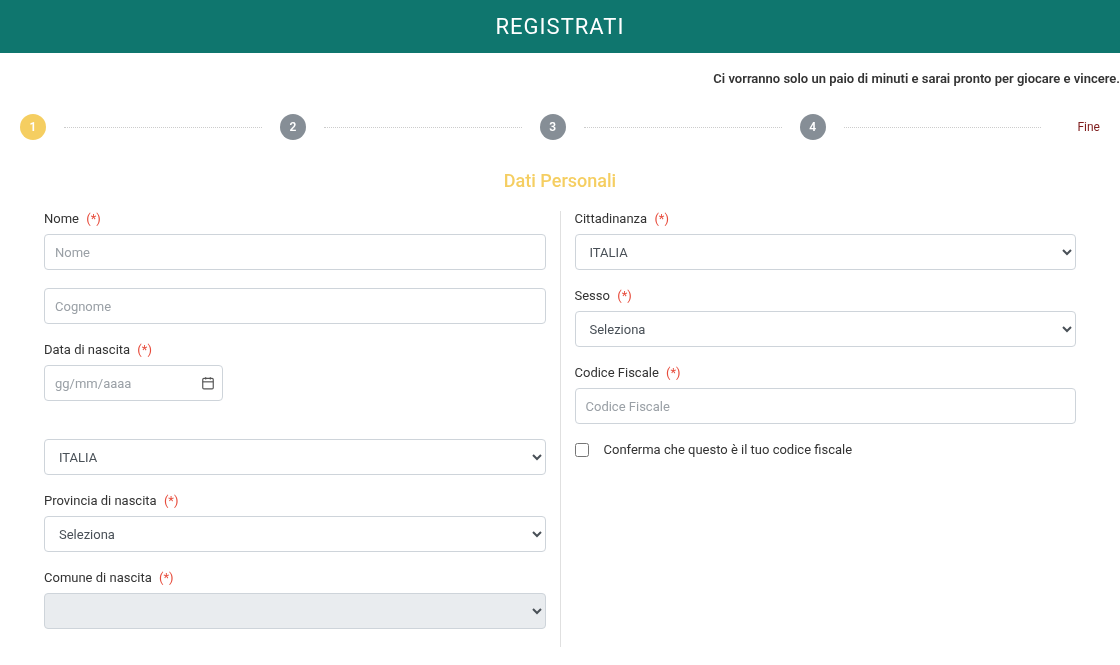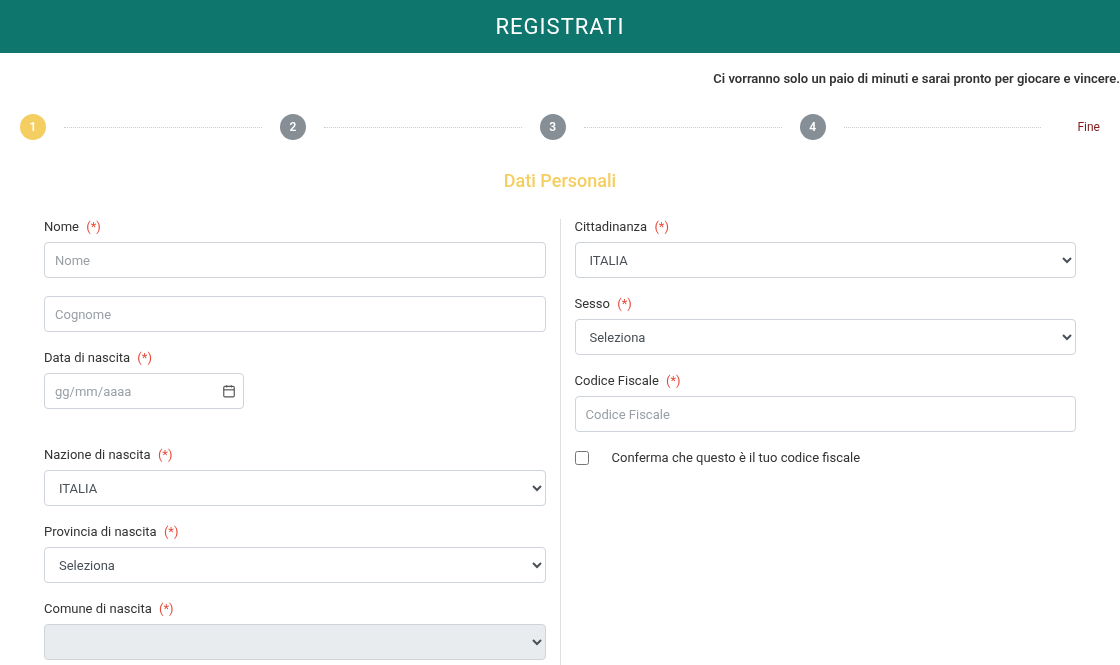--- a/index.html
+++ b/index.html
@@ -62,21 +62,21 @@
       color: #7f1d1d;
       margin-left: 18px;
       flex-shrink: 0;
       text-align: center;
     }
     .section-title {
       text-align: center;
       color: #f5ce61;
       font-size: 18px;
       font-weight: 500;
-      margin-bottom: 28px;
+      margin-bottom: 20px;
     }
     .form-container {
       display: flex;
       padding: 0 30px 20px 30px;
     }
     .form-column {
       flex: 1;
       padding: 0 14px;
     }
     .form-column.left {
@@ -104,33 +104,33 @@
       font-size: 13px;
       color: #495057;
       background: #fff;
       height: 36px;
       font-family: inherit;
     }
     .form-control::placeholder {
       color: #9aa0a6;
     }
     .form-control.date-input {
-      width: 200px;
+      width: 179px;
     }
     select.form-control {
       appearance: auto;
       cursor: pointer;
     }
     select.form-control.disabled-look {
       background: #e9ecef;
     }
     .checkbox-row {
       display: flex;
       align-items: center;
-      gap: 23px;
+      gap: 15px;
       margin-top: 12px;
     }
     .checkbox-row input[type="checkbox"] {
       width: 14px;
       height: 14px;
       cursor: pointer;
     }
     .checkbox-row label {
       font-size: 13px;
       color: #333;
@@ -189,24 +189,20 @@
           <line x1="16" y1="2" x2="16" y2="6"></line>
           <line x1="8" y1="2" x2="8" y2="6"></line>
           <line x1="3" y1="10" x2="21" y2="10"></line>
         </svg>
       </span>
     </div>
 
     <div class="spacer-top"></div>
 
     <div class="form-group">
-      <label class="form-label">
-        <span>Nazione di nascita</span>
-        <span class="required">(*)</span>
-      </label>
       <select class="form-control">
         <option>ITALIA</option>
       </select>
     </div>
 
     <div class="form-group">
       <label class="form-label">
         <span>Provincia di nascita</span>
         <span class="required">(*)</span>
       </label>

